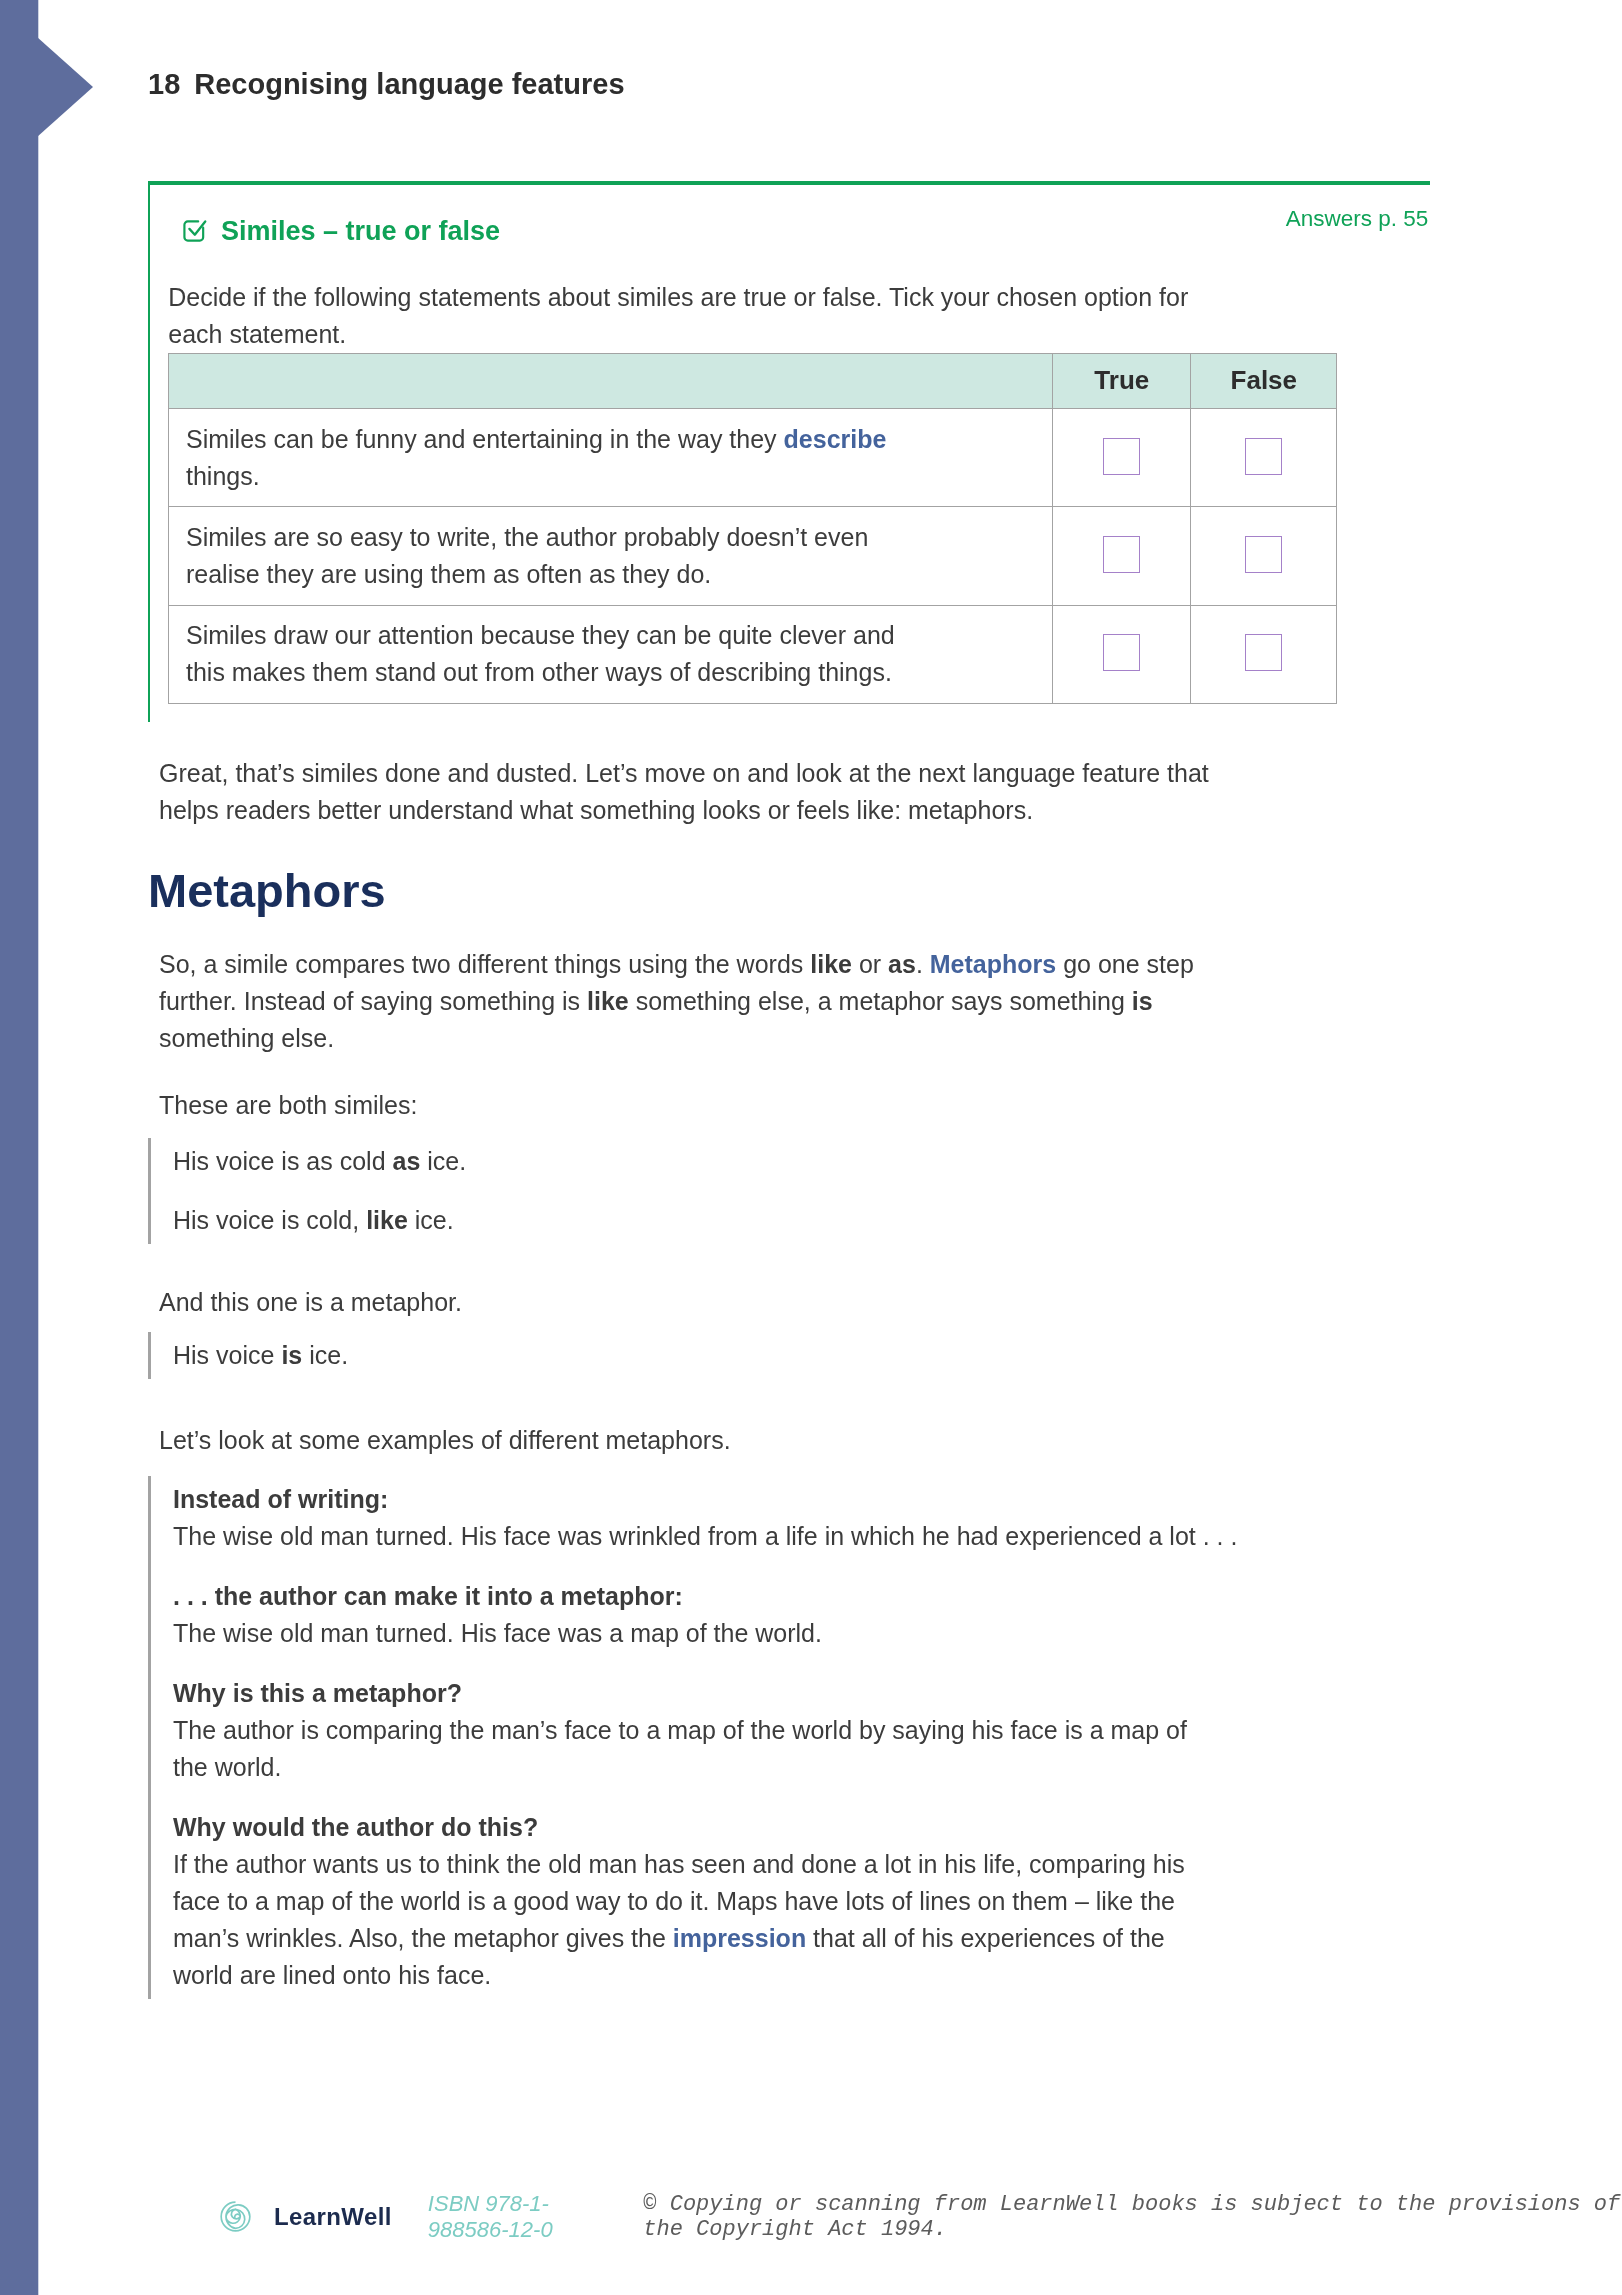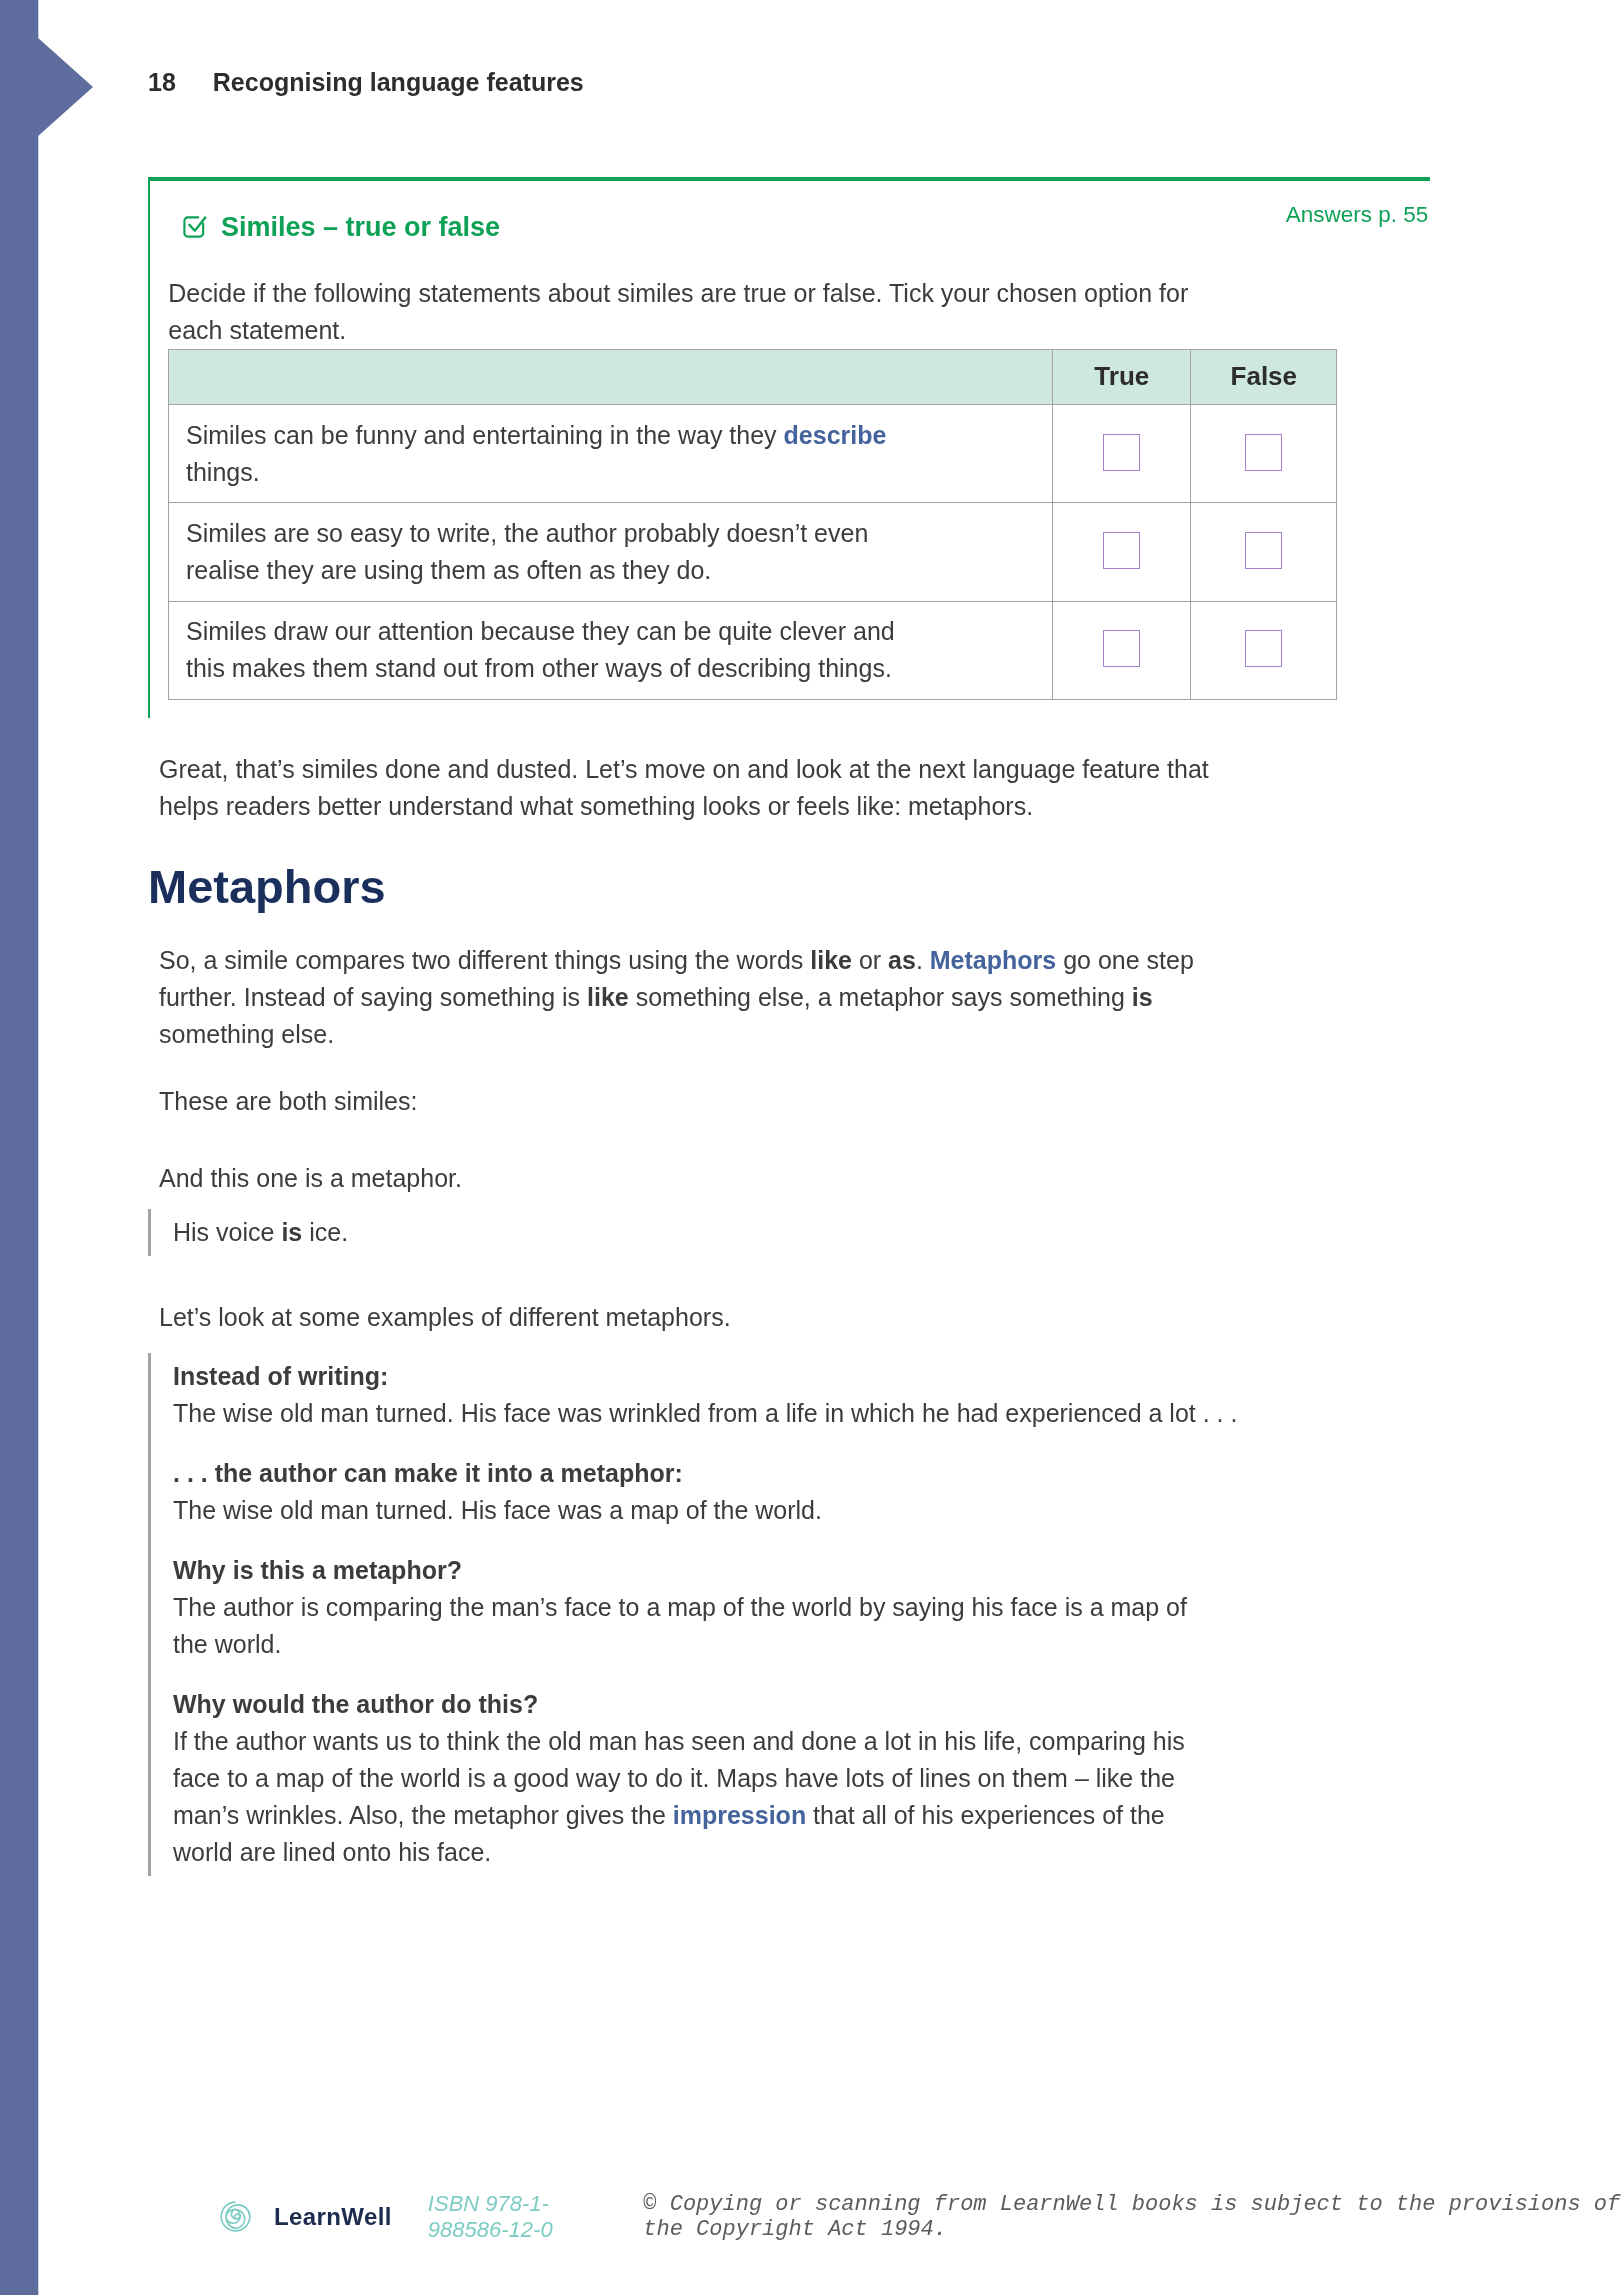--- a/index.html
+++ b/index.html
@@ -8,22 +8,22 @@
 
   
   .side-bar{position:absolute;left:0;top:0;width:38px;height:2295px;background:var(--bar);border-right:1.7px solid #cdd3e2;}
   .side-arrow{position:absolute;left:37px;top:37px;width:0;height:0;
               border-top:50px solid transparent;border-bottom:50px solid transparent;
               border-left:56px solid var(--bar);}
 
   .content{position:absolute;left:148px;top:0;width:1282px;}
 
   
-  .page-header{margin-top:68px;display:flex;gap:37px;align-items:baseline;
-               font-size:25px;color:var(--heading_text);}
+  .page-header{margin-top:68px;display:flex;gap:14px;align-items:baseline;
+               font-size:29px;color:var(--heading_text);}
   .page-number{font-weight:700;}
   .page-title{font-weight:600;}
 
   
   .activity-box{margin-top:80px;border-top:4.2px solid var(--green);border-left:2.5px solid var(--green);
                 padding:16.7px 0 18.3px 18.3px;box-sizing:border-box;width:1282px;}
   .activity-head{display:flex;justify-content:space-between;align-items:flex-start;}
   .activity-title{margin:11px;display:flex;align-items:center;gap:11.7px;
                   color:var(--green);font-size:27px;font-weight:700;line-height:37px;}
   .activity-title .icon{display:inline-flex;color:var(--green);}
@@ -138,20 +138,24 @@
 helps readers better understand what something looks or feels like: metaphors.</p>
 
       <h1 class="metaphors-heading">Metaphors</h1>
 
       <p class="para intro"><span>So, a simile compares two different things using the words </span><span class="s-b">like</span><span> or </span><span class="s-b">as</span><span>. </span><span class="s-kw">Metaphors</span><span> go one step
 further. Instead of saying something is </span><span class="s-b">like</span><span> something else, a metaphor says something </span><span class="s-b">is</span><span>
 something else.</span></p>
 
       <p class="para lead-similes">These are both similes:</p>
 
+      <blockquote class="quote quote-similes">
+        <p><span>His voice is as cold </span><span class="s-b">as</span><span> ice.</span></p>
+        <p><span>His voice is cold, </span><span class="s-b">like</span><span> ice.</span></p>
+      </blockquote>
 
       <p class="para lead-metaphor">And this one is a metaphor.</p>
 
       <blockquote class="quote quote-metaphor">
         <p><span>His voice </span><span class="s-b">is</span><span> ice.</span></p>
       </blockquote>
 
       <p class="para lead-examples">Let’s look at some examples of different metaphors.</p>
 
       <blockquote class="quote example-block">

